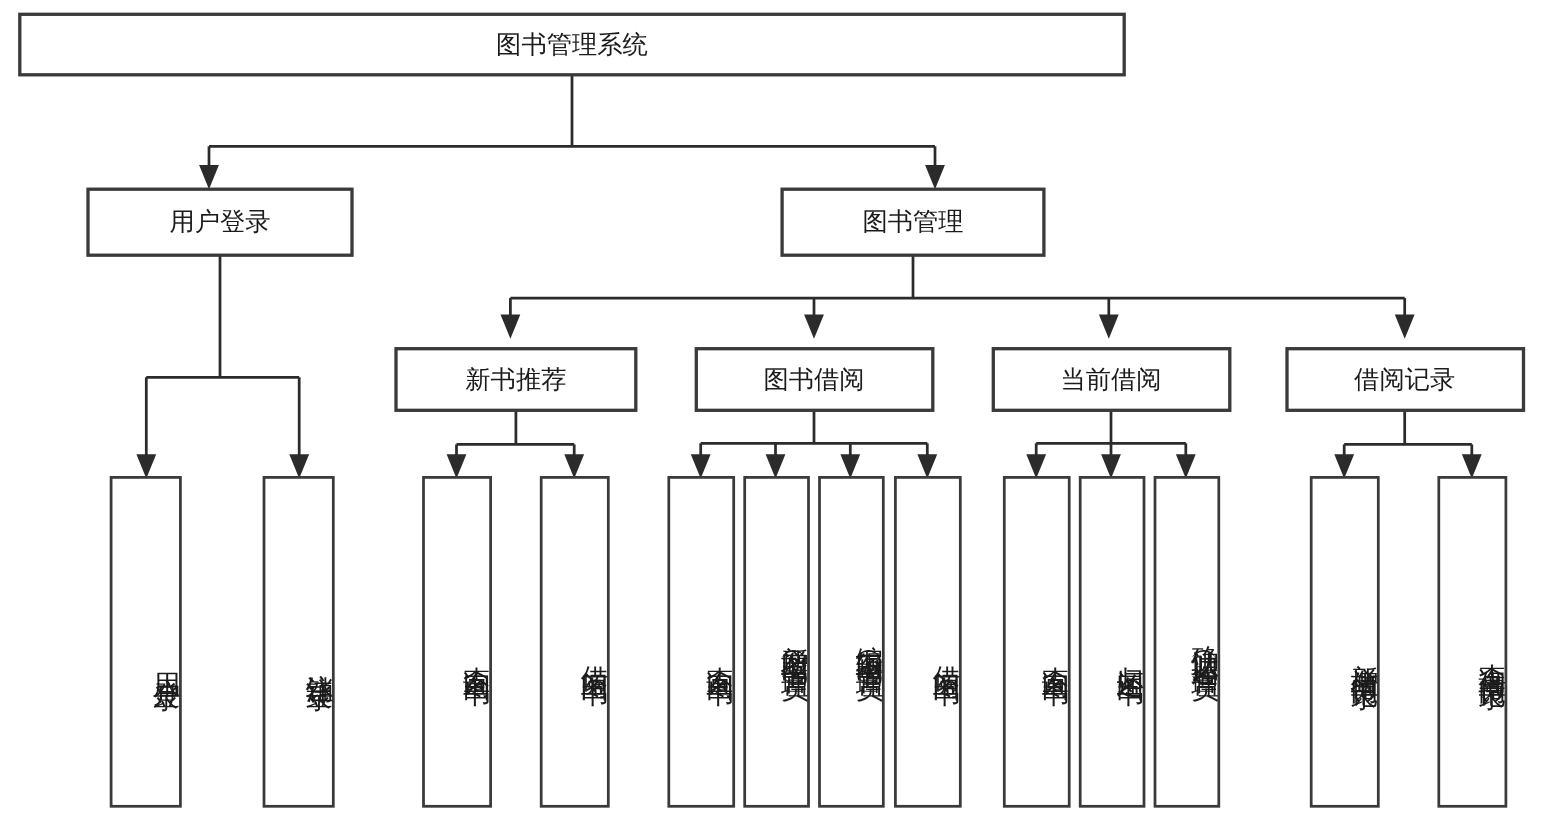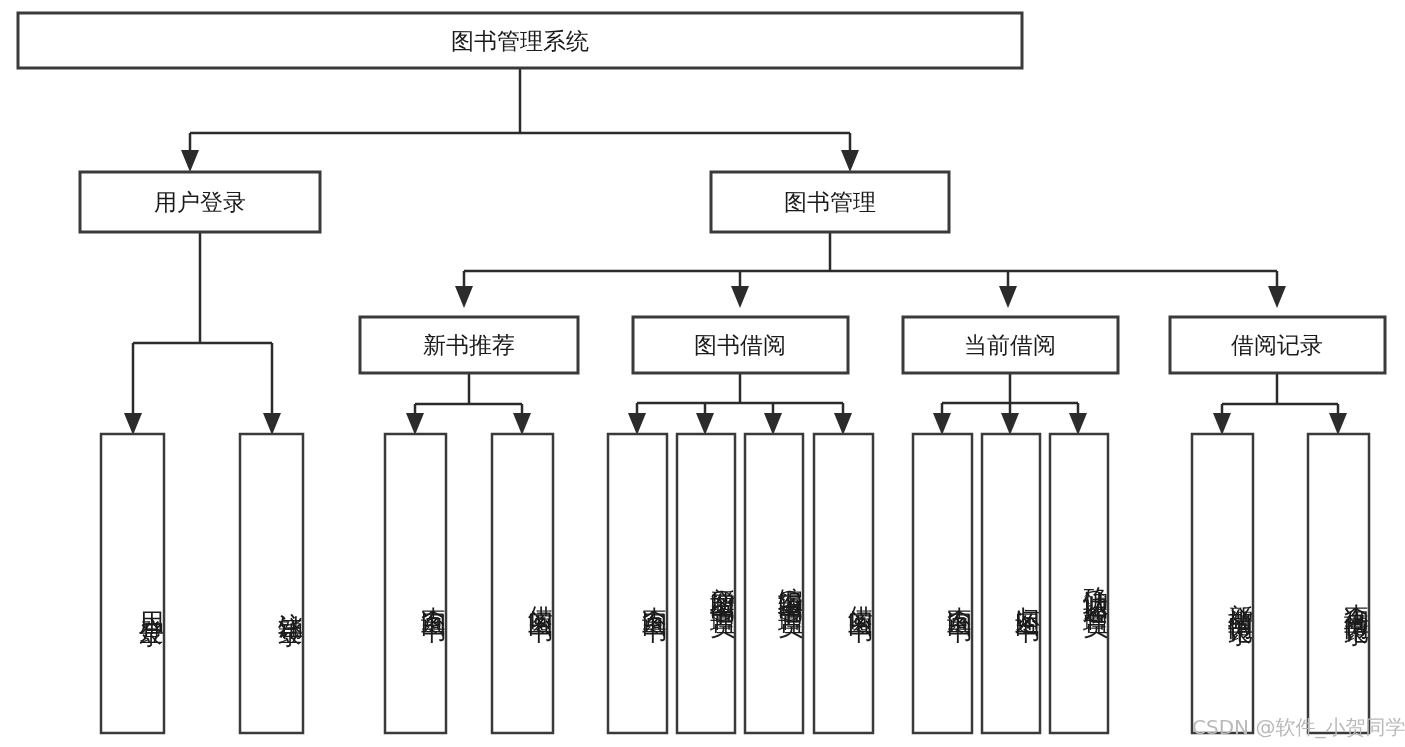--- a/index.html
+++ b/index.html
@@ -252,15 +252,14 @@
   <div class="leaf-label" style="left:745px; top:440px; width:58px; height:290px;">编辑图书（管理员）</div>
   <div class="leaf-label" style="left:814px; top:504px; width:59px; height:180px;">借阅图书</div>
 
   <div class="leaf-label" style="left:913px; top:504px; width:59px; height:180px;">查询图书</div>
   <div class="leaf-label" style="left:982px; top:504px; width:58px; height:180px;">归还图书</div>
   <div class="leaf-label" style="left:1050px; top:440px; width:58px; height:290px;">确认归还（管理员）</div>
 
   <div class="leaf-label" style="left:1192px; top:475px; width:61px; height:240px;">新增借阅记录</div>
   <div class="leaf-label" style="left:1308px; top:475px; width:61px; height:240px;">查询借阅记录</div>
 
-  <div class="watermark" style="left:1192px; top:714px;">CSDN @软件_小贺同学</div>
 
 </div>
 
 </body></html>

